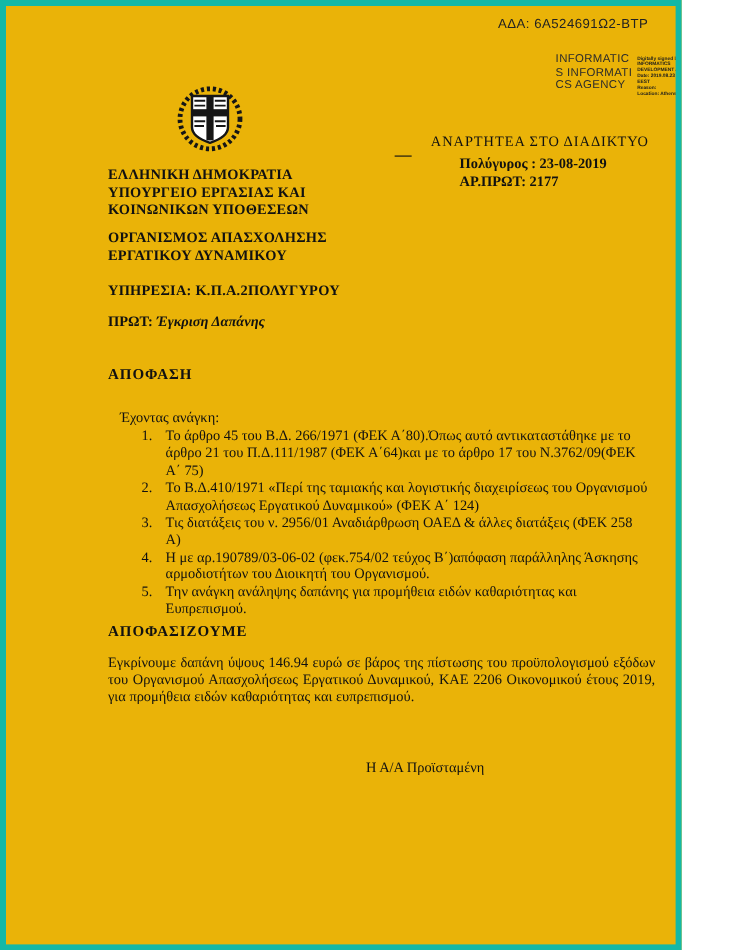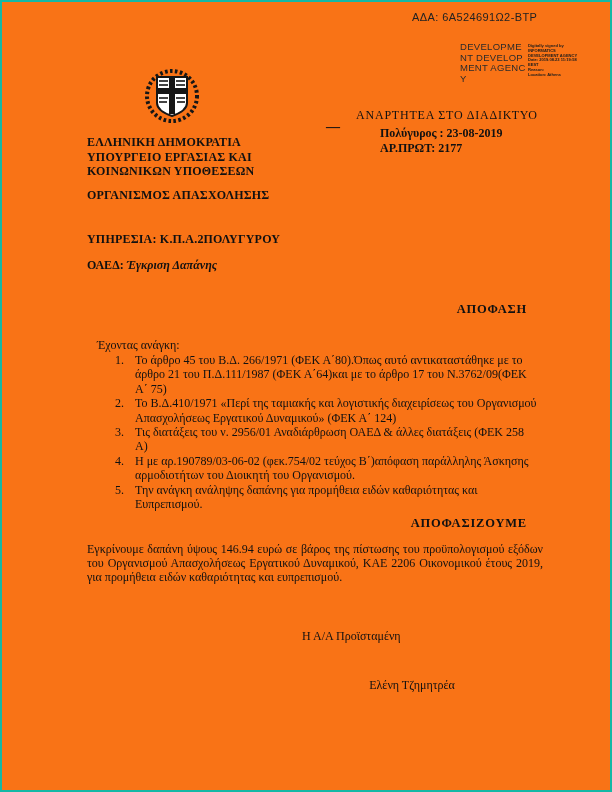--- a/index.html
+++ b/index.html
@@ -1,22 +1,22 @@
 <!DOCTYPE html>
 <html><head>
 <meta charset="utf-8">
 <style>
   html, body { margin: 0; padding: 0; background: #ffffff; }
   .page {
     position: relative;
-    width: 612px;
+    width: 568px;
     height: 792px;
-    background: #f97316;
+    background: #eab308;
     box-sizing: border-box;
-    border: 2px solid #14b8a6;
+    border: 5px solid #14b8a6;
     font-family: "Liberation Serif", "DejaVu Serif", serif;
     color: #111111;
     overflow: hidden;
   }
   .abs { position: absolute; }
   .sans { font-family: "Liberation Sans", "DejaVu Sans", sans-serif; }
   .ada {
     top: 9px; left: 410px;
     font-size: 11px; letter-spacing: 0.4px; color: #222;
   }
@@ -49,21 +49,21 @@
     font-size: 12px; font-weight: bold; line-height: 15px;
   }
   .org {
     top: 186px; left: 85px;
     font-size: 12px; font-weight: bold; line-height: 14.6px; letter-spacing: 0.2px;
   }
   .service { top: 230px; left: 85px; font-size: 12px; font-weight: bold; letter-spacing: 0.2px; }
   .subject { top: 256px; left: 85px; font-size: 12px; font-weight: bold; }
   .subject .it { font-style: italic; }
   .title-center {
-    left: 85px; width: 440px; text-align: right;
+    left: 85px; width: 440px; text-align: left;
     font-size: 12.5px; font-weight: bold; letter-spacing: 0.8px;
   }
   .t-apofasi { top: 300px; }
   .t-apofasizoume { top: 514px; }
   .exontas { top: 336px; left: 95px; font-size: 12px; }
   .list { top: 351px; left: 113px; width: 424px; font-size: 12px; }
   .li { display: flex; line-height: 14.4px; }
   .li .num { width: 20px; flex: 0 0 20px; }
   .li .itext { flex: 1; }
   .body-par {
@@ -73,21 +73,21 @@
   .sig-title { top: 627px; left: 300px; width: 220px; text-align: left; font-size: 12px; }
   .sig-name { top: 676px; left: 310px; width: 200px; text-align: center; font-size: 12px; }
 </style>
 </head>
 <body>
 
 <div class="page">
 
   <div class="abs ada sans">ΑΔΑ: 6Α524691Ω2-ΒΤΡ</div>
 
-  <div class="abs stamp-name sans">DEVELOPMENT DEVELOPMENT AGENCY</div>
+  <div class="abs stamp-name sans">INFORMATICS INFORMATICS AGENCY</div>
 
   <div class="abs stamp-details-wrap">
     <div>Digitally signed by</div>
     <div>INFORMATICS</div>
     <div>DEVELOPMENT AGENCY</div>
     <div>Date: 2019.08.23 11:19:58</div>
     <div>EEST</div>
     <div>Reason:</div>
     <div>Location: Athens</div>
   </div>
@@ -121,26 +121,27 @@
     <div>ΚΟΙΝΩΝΙΚΩΝ ΥΠΟΘΕΣΕΩΝ</div>
   </div>
 
   <div class="abs hdr-right">
     <div>Πολύγυρος : 23-08-2019</div>
     <div>ΑΡ.ΠΡΩΤ: 2177</div>
   </div>
 
   <div class="abs org">
     <div>ΟΡΓΑΝΙΣΜΟΣ ΑΠΑΣΧΟΛΗΣΗΣ</div>
+    <div>ΕΡΓΑΤΙΚΟΥ ΔΥΝΑΜΙΚΟΥ</div>
   </div>
 
   <div class="abs service">ΥΠΗΡΕΣΙΑ: Κ.Π.Α.2ΠΟΛΥΓΥΡΟΥ</div>
 
   <div class="abs subject">
-    <span>ΟΑΕΔ:</span>
+    <span>ΠΡΩΤ:</span>
     <span class="it">Έγκριση Δαπάνης</span>
   </div>
 
   <div class="abs title-center t-apofasi">ΑΠΟΦΑΣΗ</div>
 
   <div class="abs exontas">Έχοντας ανάγκη:</div>
 
   <div class="abs list">
     <div class="li">
       <span class="num">1.</span>
@@ -163,15 +164,14 @@
       <div class="itext">Την ανάγκη ανάληψης δαπάνης για προμήθεια ειδών καθαριότητας και Ευπρεπισμού.</div>
     </div>
   </div>
 
   <div class="abs title-center t-apofasizoume">ΑΠΟΦΑΣΙΖΟΥΜΕ</div>
 
   <div class="abs body-par">Εγκρίνουμε δαπάνη ύψους 146.94 ευρώ σε βάρος της πίστωσης του προϋπολογισμού εξόδων του Οργανισμού Απασχολήσεως Εργατικού Δυναμικού, ΚΑΕ 2206 Οικονομικού έτους 2019, για προμήθεια ειδών καθαριότητας και ευπρεπισμού.</div>
 
   <div class="abs sig-title">Η Α/Α Προϊσταμένη</div>
 
-  <div class="abs sig-name">Ελένη Τζημητρέα</div>
 
 </div>
 
 </body></html>

